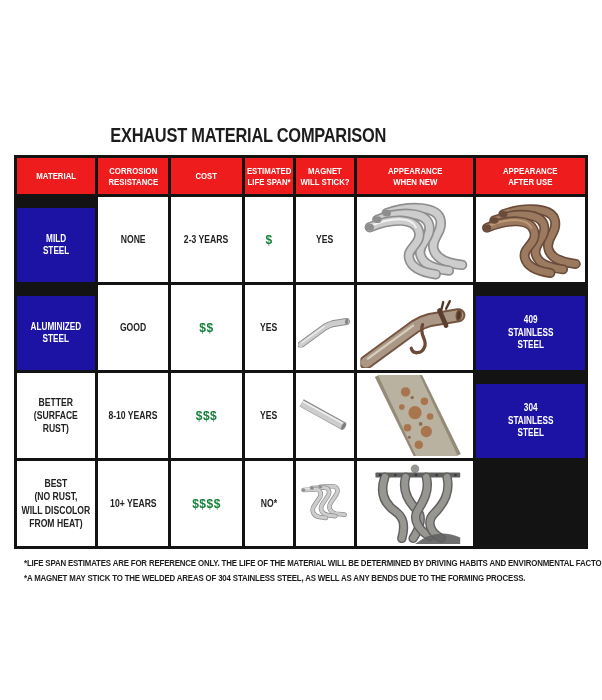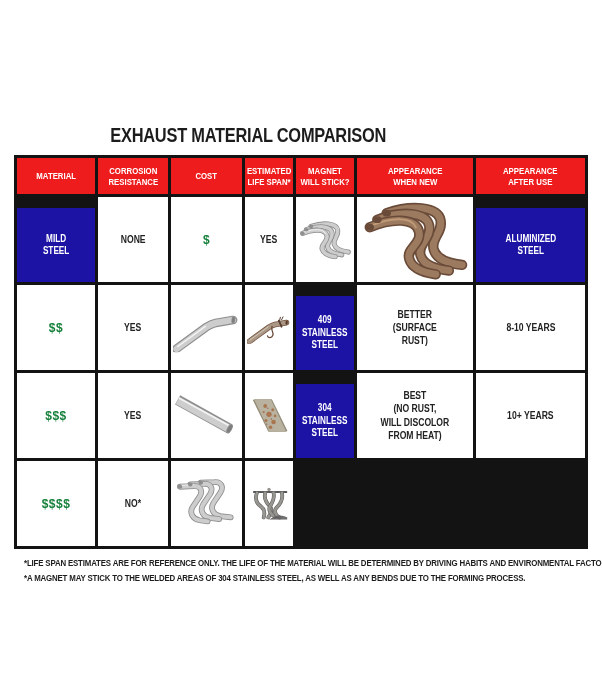--- a/index.html
+++ b/index.html
@@ -186,40 +186,46 @@
 AFTER USE</span>
     </div>
 
   <div class="cell mat">
       <span class="cond">MILD
 STEEL</span>
     </div>
   <div class="cell txt">
       <span class="cond">NONE</span>
     </div>
+  <div class="cell txt">
+      <span class="cond">2-3 YEARS</span>
+    </div>
   <div class="cell cost">
       <span>$</span>
     </div>
   <div class="cell txt">
       <span class="cond">YES</span>
     </div>
   <div class="cell img">
     <svg class="pal-steel" viewBox="0 0 116 86" role="img" aria-label="shiny new steel exhaust headers photo">
         <use href="#sym-headers"></use>
       </svg>
   </div>
   <div class="cell img">
     <svg class="pal-rust" viewBox="0 0 116 86" role="img" aria-label="heavily rusted exhaust headers photo">
         <use href="#sym-headers"></use>
       </svg>
   </div>
 
   <div class="cell mat">
       <span class="cond">ALUMINIZED
 STEEL</span>
+    </div>
+  <div class="cell txt">
+      <span class="cond">GOOD</span>
     </div>
   <div class="cell cost">
       <span>$$</span>
     </div>
   <div class="cell txt">
       <span class="cond">YES</span>
     </div>
   <div class="cell img">
     <svg class="pal-steel" viewBox="0 0 116 86" role="img" aria-label="new bent aluminized steel pipe photo">
         <use href="#sym-bentpipe"></use>

